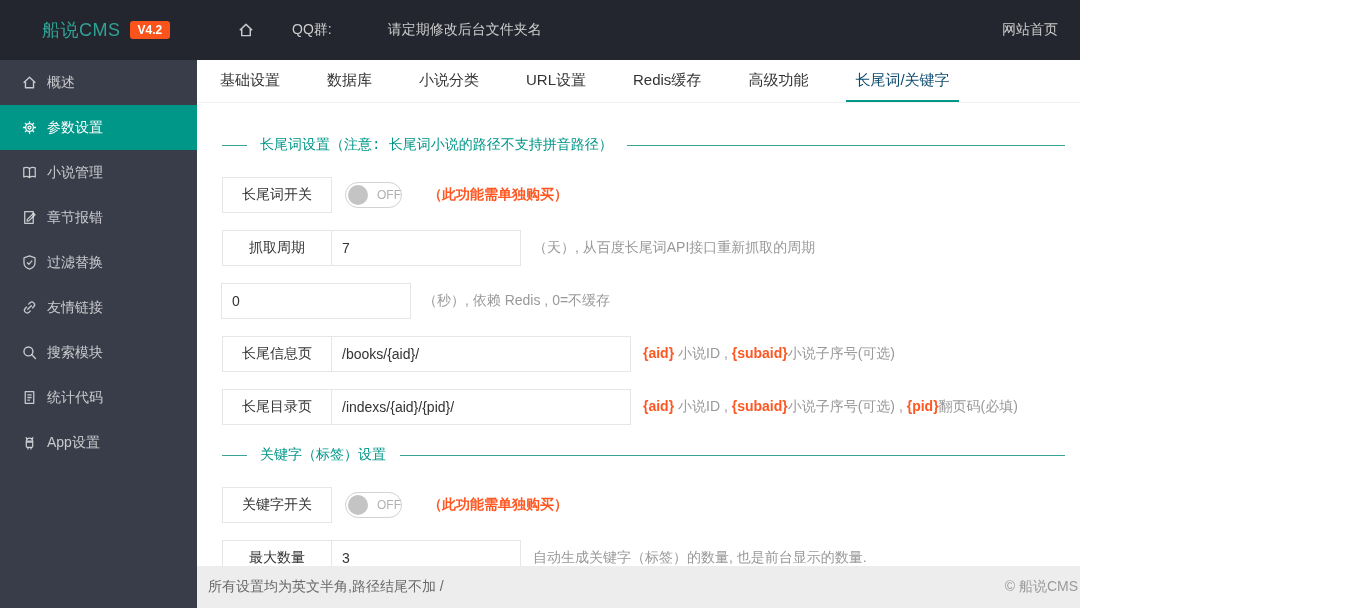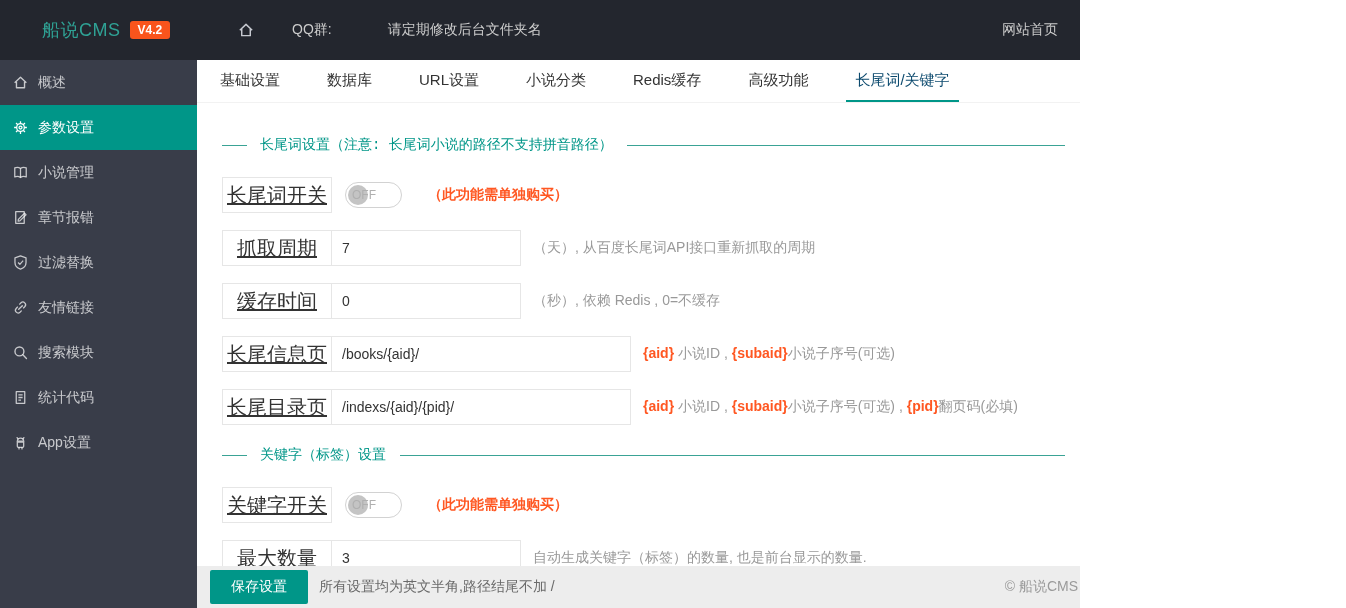--- a/index.html
+++ b/index.html
@@ -21,21 +21,21 @@
     padding:3px 8px; border-radius:3px; line-height:1;
   }
   .topbar-home { margin-left:40px; display:flex; align-items:center; color:#c6c9d0; cursor:pointer; }
   .topbar-qq { margin-left:37px; }
   .topbar-notice { margin-left:56px; }
   .topbar-spacer { flex:1; }
   .topbar-sitelink { margin-right:22px; cursor:pointer; }
   
   .sidebar { position:absolute; top:60px; left:0; bottom:0; width:197px; background:#393D49; }
   .side-item {
-    height:45px; display:flex; align-items:center; padding-left:12px;
+    height:45px; display:flex; align-items:center; padding-left:21px;
     color:rgba(255,255,255,.72); cursor:pointer;
   }
   .side-item .icon { width:17px; height:17px; margin-right:9px; flex:none; display:flex; }
   .side-item.active { background:#009688; color:#fff; }
   
   .main { position:absolute; top:60px; left:197px; right:0; bottom:0; background:#fff; }
   .tabbar {
     height:43px; display:flex; align-items:stretch; padding-left:14px;
     border-bottom:1px solid #f2f2f2; background:#fff;
   }
@@ -49,21 +49,21 @@
     display:flex; align-items:center; height:20px; color:#009688; font-size:14px;
   }
   .section-title .dash { width:25px; height:1px; background:#3aa395; margin-right:13px; flex:none; }
   .section-title .rule { flex:1; height:1px; background:#3aa395; margin-left:14px; }
   .sec1 { margin-top:32px;font-family:Liberation Mono, monospace; }
   .sec2 { margin-top:20px;text-align:right; }
   .form-row { display:flex; align-items:center; margin-top:17px; }
   .form-row.first { margin-top:22px; }
   .field-label {
     width:110px; height:36px; flex:none; border:1px solid #e6e6e6; background:#fff;
-    display:flex; align-items:center; justify-content:center; color:#333; font-size:20px;text-decoration:underline;
+    display:flex; align-items:center; justify-content:center; color:#333; font-size:14px;
   }
   .field-input {
     height:36px; border:1px solid #e6e6e6; margin-left:-1px; padding:0 10px;
     font-size:14px; color:#333; font-family:"Liberation Sans","DejaVu Sans",sans-serif;
     outline:none; background:#fff;
   }
   .w-narrow { width:190px; }
   .w-wide { width:300px; }
   .hint { color:#999; margin-left:12px; white-space:nowrap; }
   .hint .em { color:#FF5722; font-weight:bold; }
@@ -71,21 +71,21 @@
   
   .toggle {
     position:relative; width:57px; height:26px; margin-left:13px; flex:none;
     border:1px solid #d2d2d2; border-radius:15px; background:#fff; cursor:pointer;
   }
   .toggle .knob {
     position:absolute; left:2px; top:2px; width:20px; height:20px; border-radius:50%;
     background:#c4c4c4;
   }
   .toggle .state {
-    position:absolute; right:25px; top:0; line-height:24px; font-size:12px; color:#b0b0b0;
+    position:absolute; right:0; top:0; line-height:24px; font-size:12px; color:#b0b0b0;
   }
   
   .footerbar {
     position:absolute; left:197px; right:0; bottom:0; height:42px; background:#ededed;
     display:flex; align-items:center; z-index:5;
   }
   .save-btn {
     margin-left:13px; height:34px; padding:0 21px; background:#009688; color:#fff;
     border:none; border-radius:2px; font-size:14px; cursor:pointer;
     font-family:"Liberation Sans","DejaVu Sans",sans-serif;
@@ -234,22 +234,22 @@
         </span>
       <span>App设置</span>
     </div>
   </div>
 
   <div class="main">
 
     <div class="tabbar">
       <div class="tab">基础设置</div>
       <div class="tab">数据库</div>
+      <div class="tab">小说分类</div>
       <div class="tab">URL设置</div>
-      <div class="tab">小说分类</div>
       <div class="tab">Redis缓存</div>
       <div class="tab">高级功能</div>
       <div class="tab active">长尾词/关键字</div>
     </div>
 
     <div class="content">
 
       <div class="section-title sec1">
         <span class="dash"></span>
         <span>长尾词设置（注意: 长尾词小说的路径不支持拼音路径）</span>
@@ -265,21 +265,20 @@
         <span class="note-red">（此功能需单独购买）</span>
       </div>
 
       <div class="form-row">
         <div class="field-label">抓取周期</div>
         <input class="field-input w-narrow" value="7" style="">
         <span class="hint">（天）, 从百度长尾词API接口重新抓取的周期</span>
       </div>
 
       <div class="form-row">
-        <div class="field-label">缓存时间</div>
         <input class="field-input w-narrow" value="0" style="">
         <span class="hint">（秒）, 依赖 Redis , 0=不缓存</span>
       </div>
 
       <div class="form-row">
         <div class="field-label">长尾信息页</div>
         <input class="field-input w-wide" value="/books/{aid}/" style="">
         <span class="hint"><span class="em">{aid}</span><span> 小说ID , </span><span class="em">{subaid}</span><span>小说子序号(可选)</span></span>
       </div>
 
@@ -307,19 +306,18 @@
       <div class="form-row">
         <div class="field-label">最大数量</div>
         <input class="field-input w-narrow" value="3" style="">
         <span class="hint">自动生成关键字（标签）的数量, 也是前台显示的数量.</span>
       </div>
 
     </div>
   </div>
 
   <div class="footerbar">
-    <button class="save-btn">保存设置</button>
     <span class="footer-hint">所有设置均为英文半角,路径结尾不加 /</span>
     <span class="footer-spacer"></span>
     <span class="copyright">© 船说CMS</span>
   </div>
 
 </div>
 
 </body></html>

